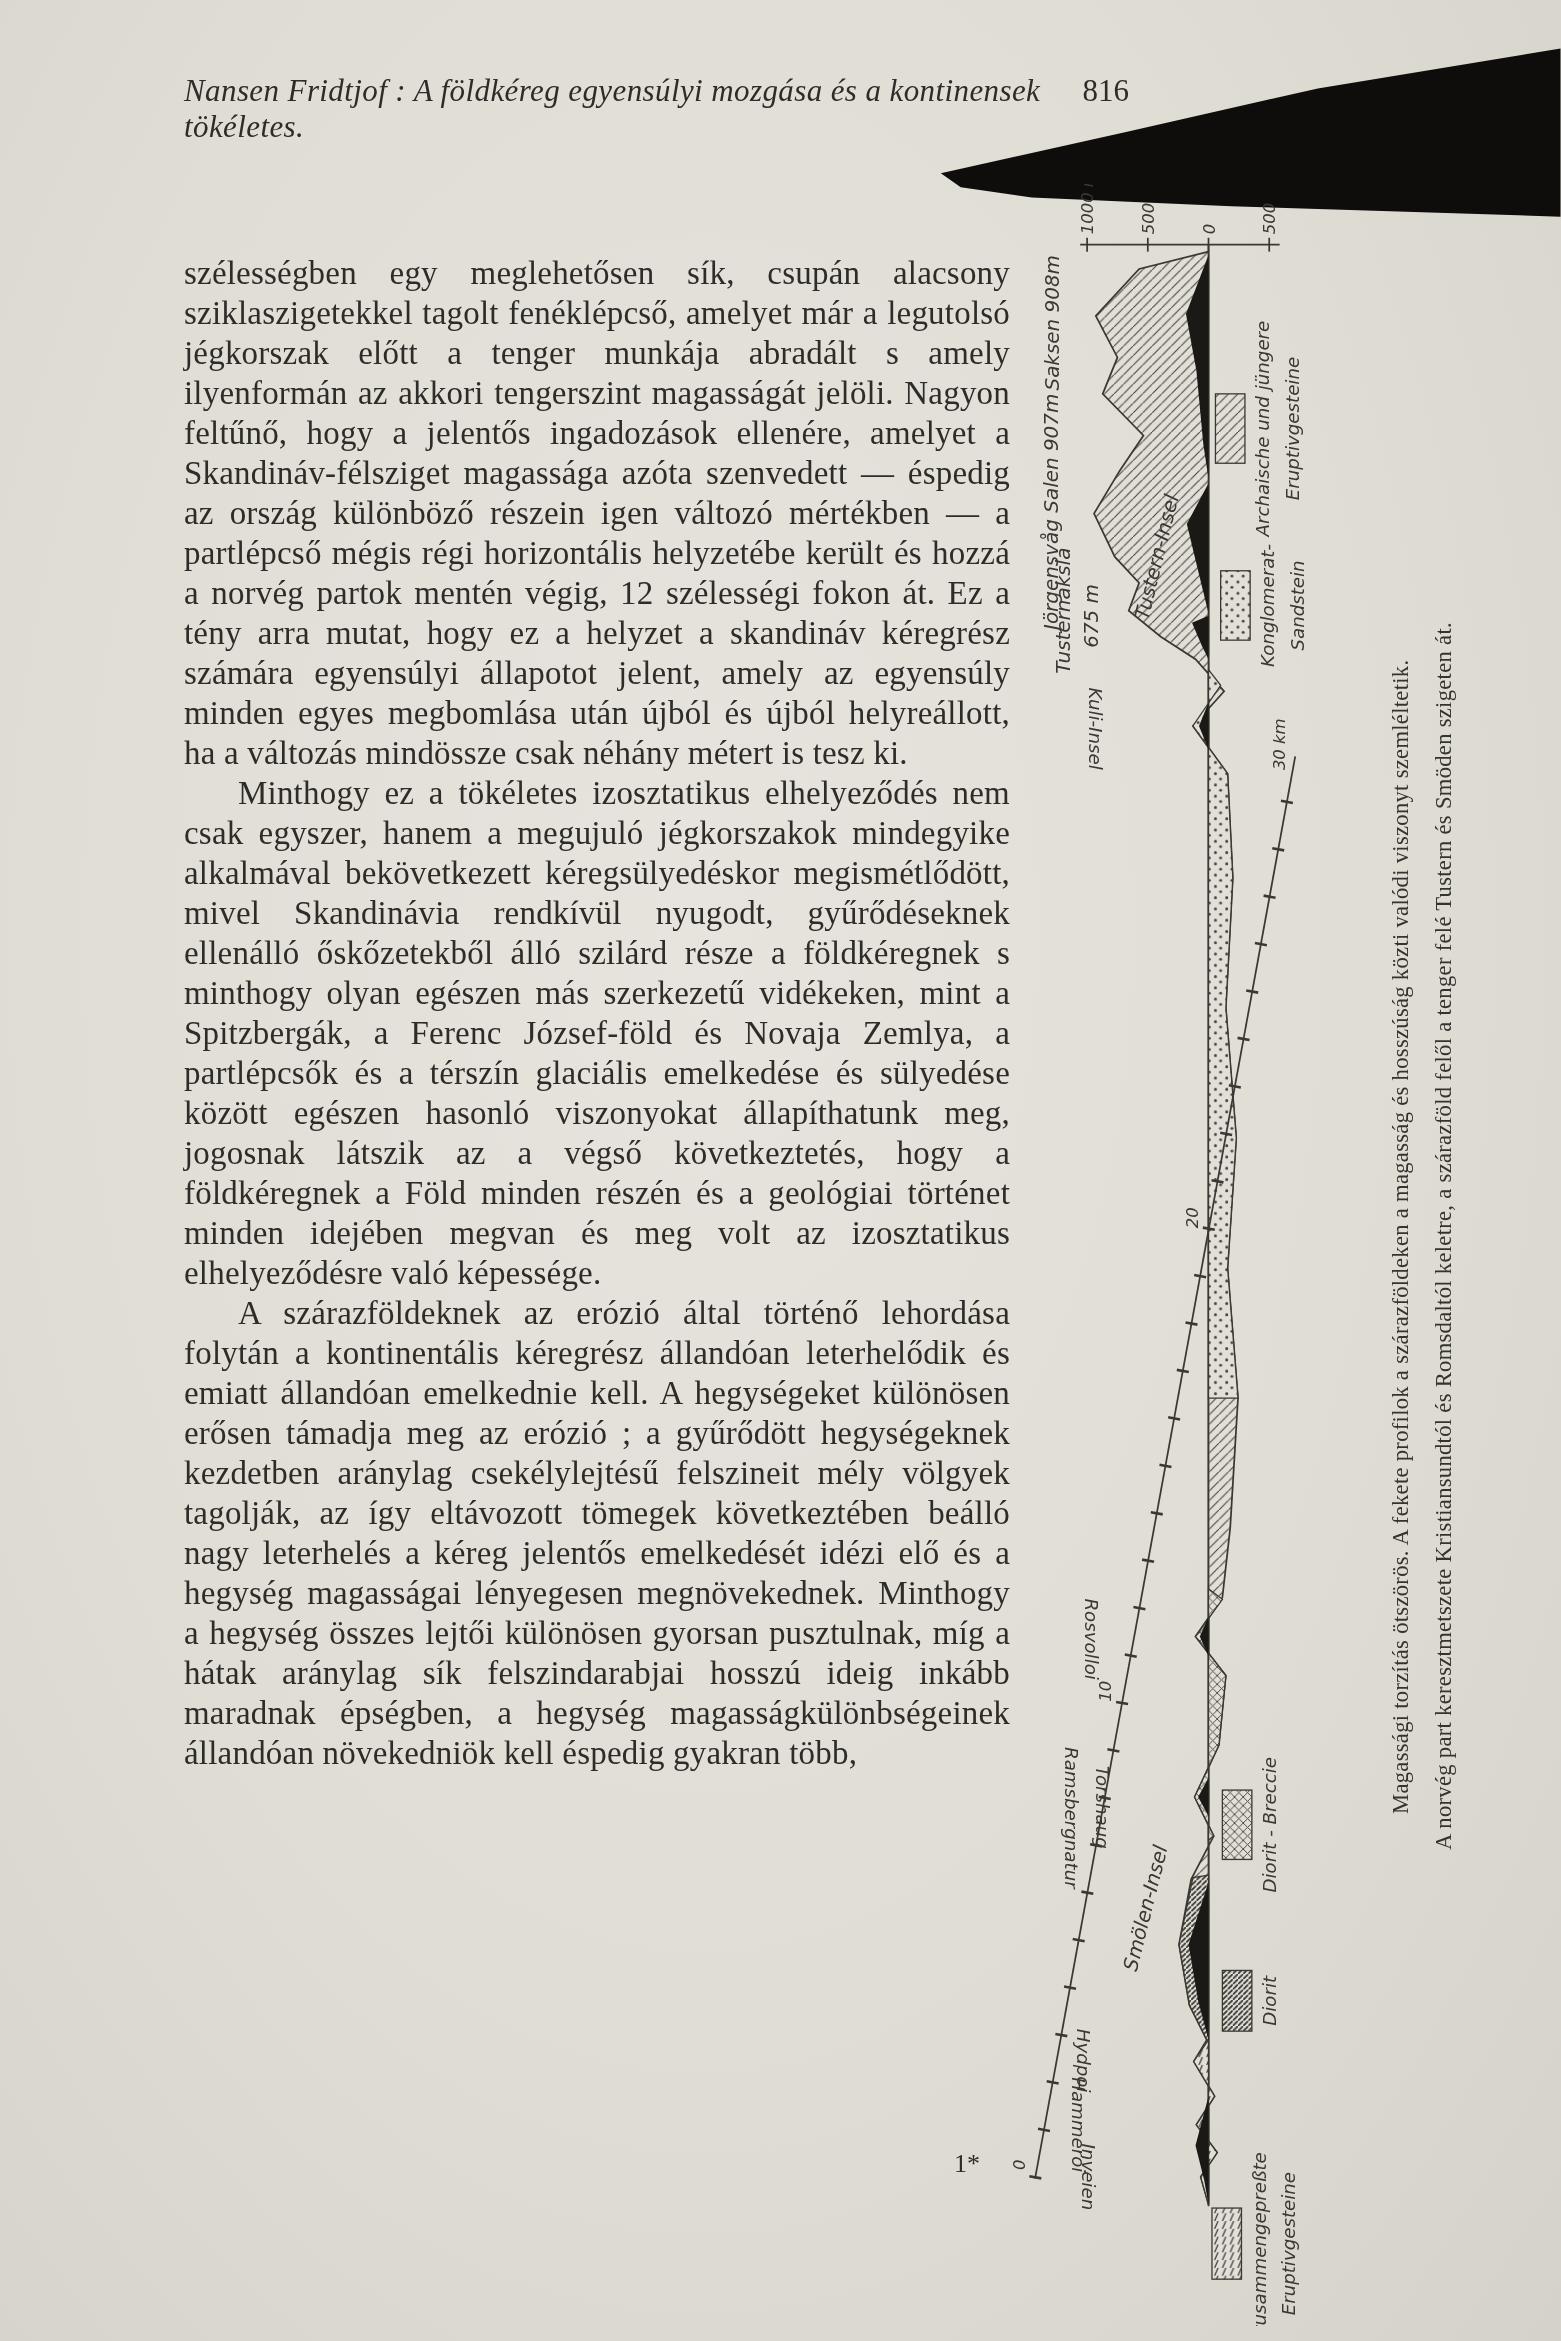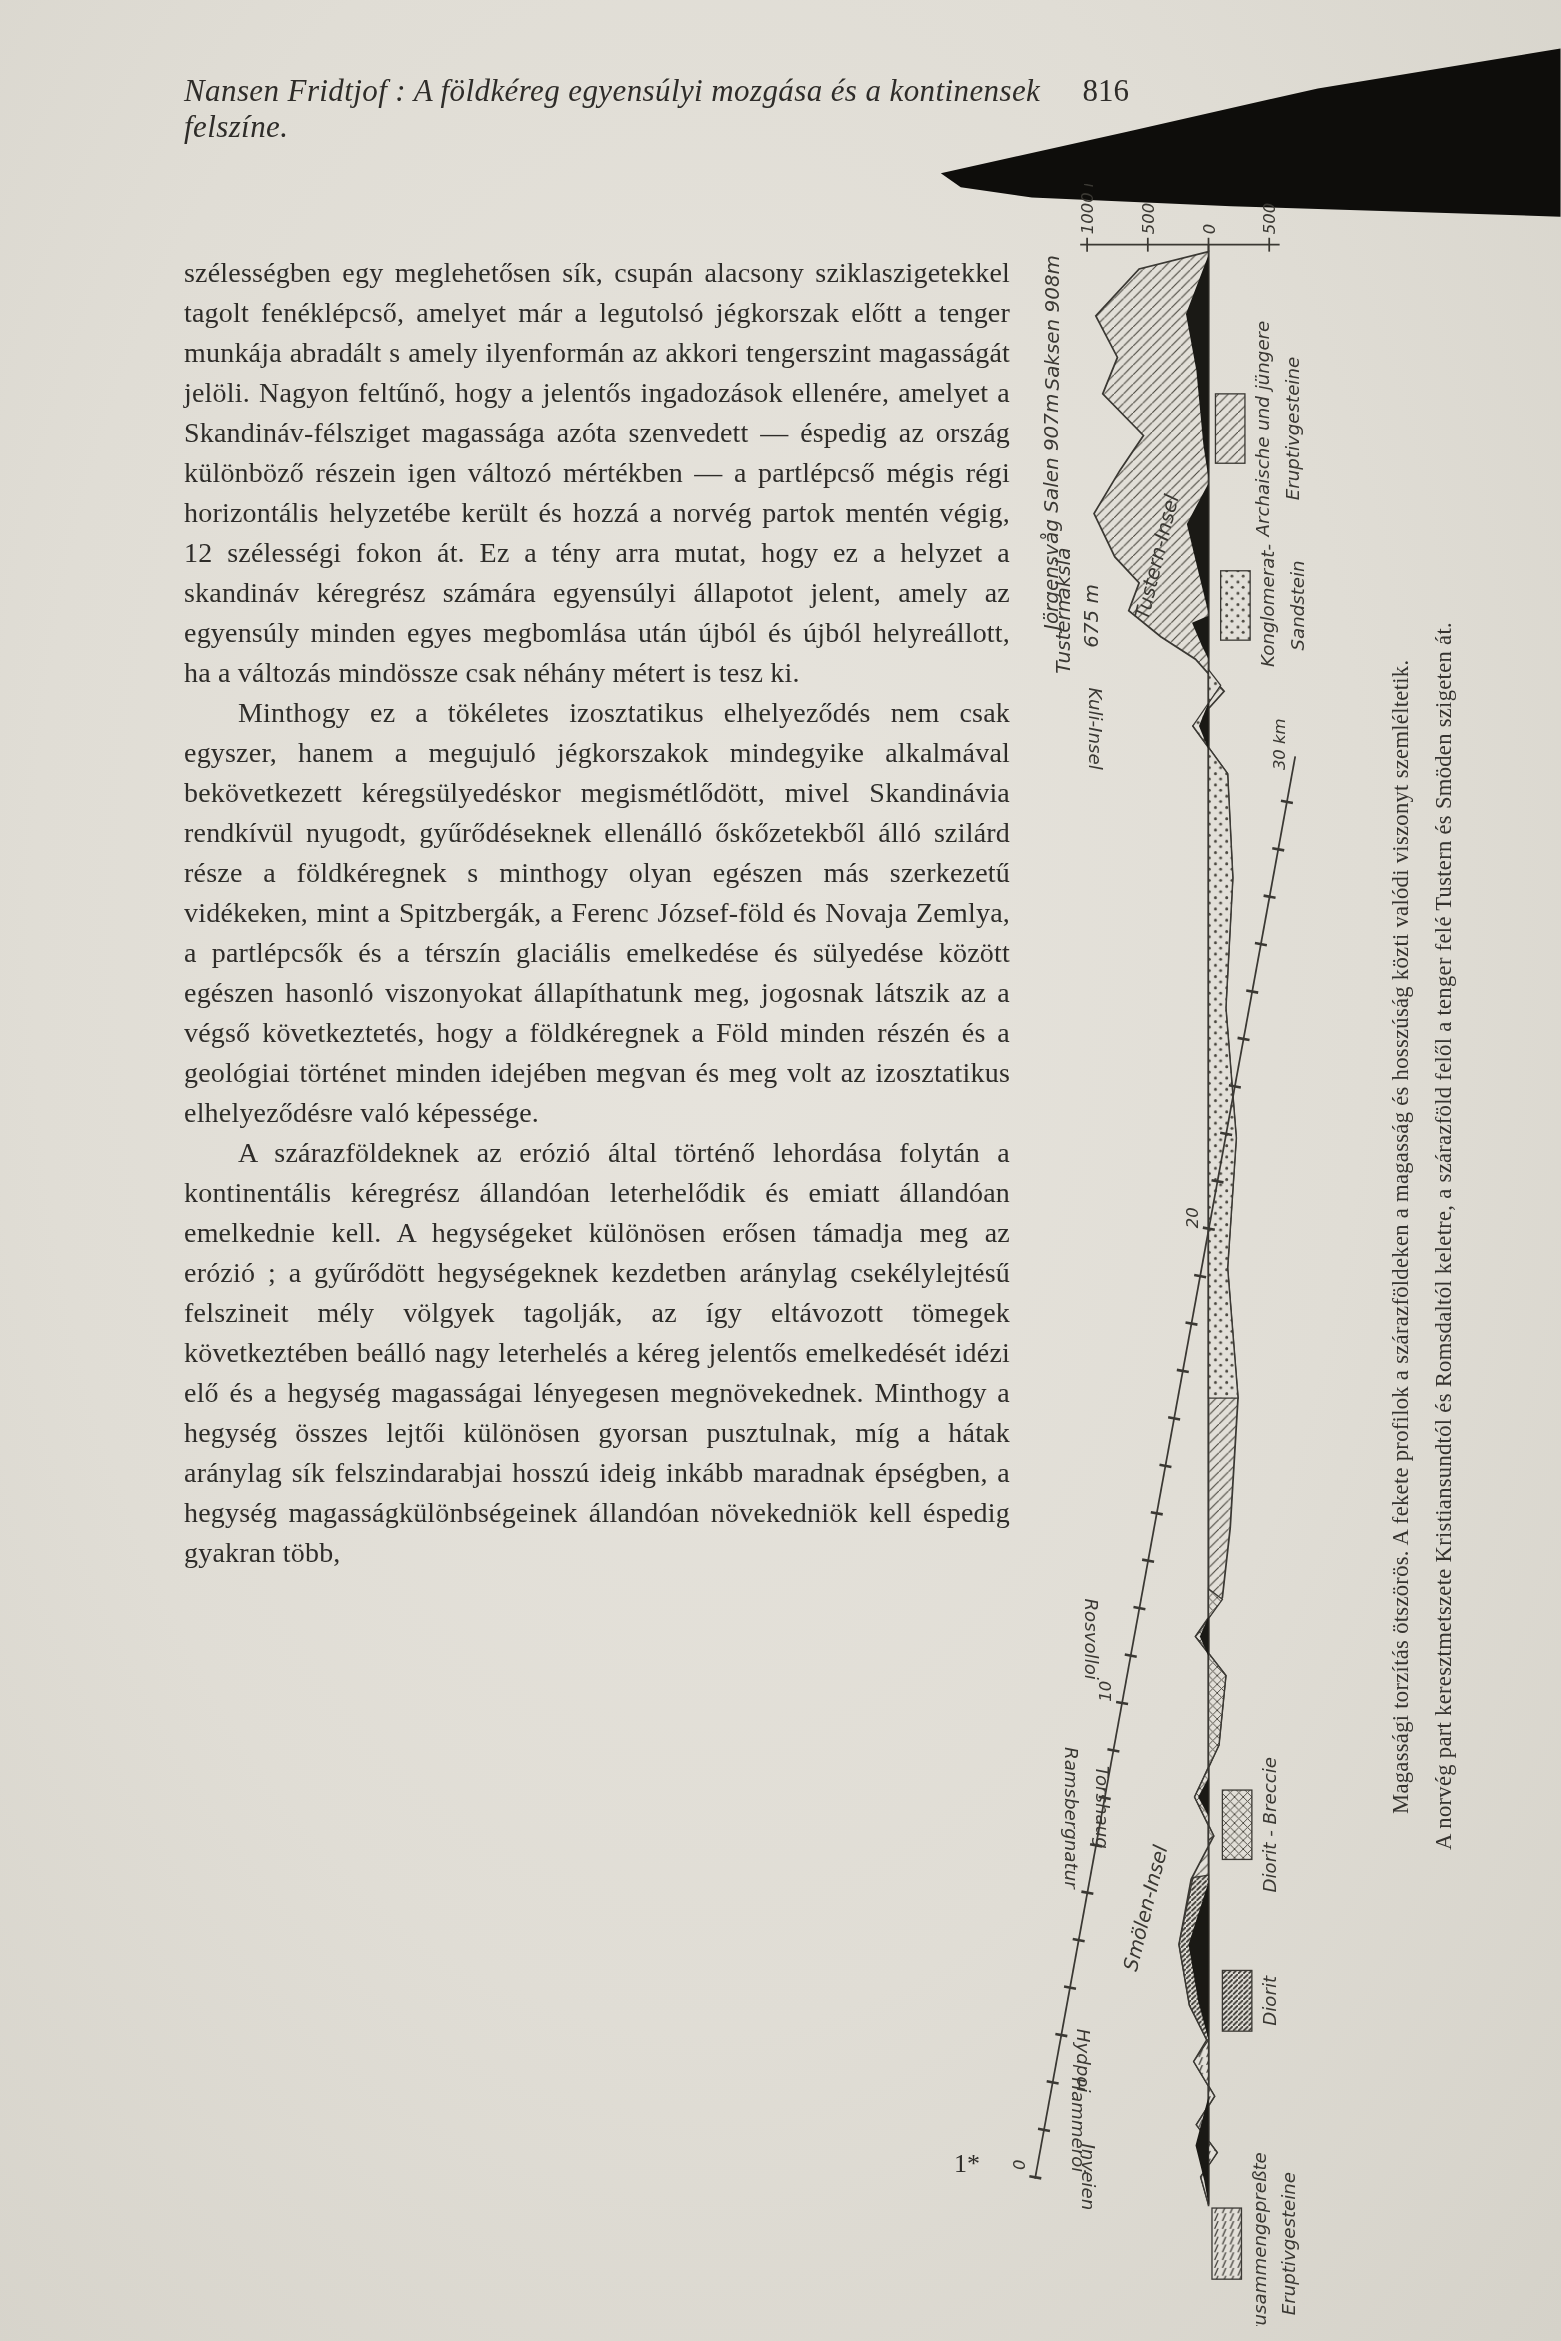--- a/index.html
+++ b/index.html
@@ -15,21 +15,21 @@
   .scan-artifact{position:absolute;top:0;left:0;}
   .header{
     position:absolute;top:73px;left:184px;width:945px;
     display:flex;justify-content:space-between;align-items:baseline;
     font-size:31px;
   }
   .running-title{font-style:italic;letter-spacing:0.4px;}
   .page-number{font-style:normal;}
   .body-text{
     position:absolute;top:253px;left:184px;width:826px;
-    font-size:28px;line-height:40px;text-align:justify;
+    font-size:33px;line-height:40px;text-align:justify;
     letter-spacing:0.2px;
   }
   .body-text p{margin:0;text-indent:54px;}
   .body-text p.no-indent{text-indent:0;}
   .footnote-mark{
     position:absolute;left:954px;top:2149px;font-size:26px;
   }
   .figure-svg{position:absolute;left:1009px;top:184px;}
   .flbl{font-family:"DejaVu Sans", sans-serif;font-style:italic;font-size:23px;fill:#3a3833;}
   .flbl-sm{font-family:"DejaVu Sans", sans-serif;font-style:italic;font-size:21px;fill:#3a3833;}
@@ -47,21 +47,21 @@
 </head>
 <body>
 
 <div class="page">
 
   <svg class="scan-artifact" width="1561" height="260" viewBox="0 0 1800 300">
     <polygon points="1085,200 1300,152 1520,102 1800,56 1800,250 1420,238 1190,228 1108,216" fill="#0e0d0b"></polygon>
   </svg>
 
   <div class="header">
-    <span class="running-title">Nansen Fridtjof : A földkéreg egyensúlyi mozgása és a kontinensek felszíne.</span>
+    <span class="running-title">Nansen Fridtjof : A földkéreg egyensúlyi mozgása és a kontinensek tökéletes.</span>
     <span class="page-number">816</span>
   </div>
 
   <div class="body-text">
     <p class="no-indent">szélességben egy meglehetősen sík, csupán alacsony sziklaszigetekkel tagolt fenéklépcső, amelyet már a legutolsó jégkorszak előtt a tenger munkája abradált s amely ilyenformán az akkori tengerszint magasságát jelöli. Nagyon feltűnő, hogy a jelentős ingadozások ellenére, amelyet a Skandináv-félsziget magassága azóta szenvedett — éspedig az ország különböző részein igen változó mértékben — a partlépcső mégis régi horizontális helyzetébe került és hozzá a norvég partok mentén végig, 12 szélességi fokon át. Ez a tény arra mutat, hogy ez a helyzet a skandináv kéregrész számára egyensúlyi állapotot jelent, amely az egyensúly minden egyes megbomlása után újból és újból helyreállott, ha a változás mindössze csak néhány métert is tesz ki.</p>
     <p>Minthogy ez a tökéletes izosztatikus elhelyeződés nem csak egyszer, hanem a megujuló jégkorszakok mindegyike alkalmával bekövetkezett kéregsülyedéskor megismétlődött, mivel Skandinávia rendkívül nyugodt, gyűrődéseknek ellenálló őskőzetekből álló szilárd része a földkéregnek s minthogy olyan egészen más szerkezetű vidékeken, mint a Spitzbergák, a Ferenc József-föld és Novaja Zemlya, a partlépcsők és a térszín glaciális emelkedése és sülyedése között egészen hasonló viszonyokat állapíthatunk meg, jogosnak látszik az a végső következtetés, hogy a földkéregnek a Föld minden részén és a geológiai történet minden idejében megvan és meg volt az izosztatikus elhelyeződésre való képessége.</p>
     <p>A szárazföldeknek az erózió által történő lehordása folytán a kontinentális kéregrész állandóan leterhelődik és emiatt állandóan emelkednie kell. A hegységeket különösen erősen támadja meg az erózió ; a gyűrődött hegységeknek kezdetben aránylag csekélylejtésű felszineit mély völgyek tagolják, az így eltávozott tömegek következtében beálló nagy leterhelés a kéreg jelentős emelkedését idézi elő és a hegység magasságai lényegesen megnövekednek. Minthogy a hegység összes lejtői különösen gyorsan pusztulnak, míg a hátak aránylag sík felszindarabjai hosszú ideig inkább maradnak épségben, a hegység magasságkülönbségeinek állandóan növekedniök kell éspedig gyakran több,</p>
   </div>
 
   <div class="footnote-mark">1*</div>

